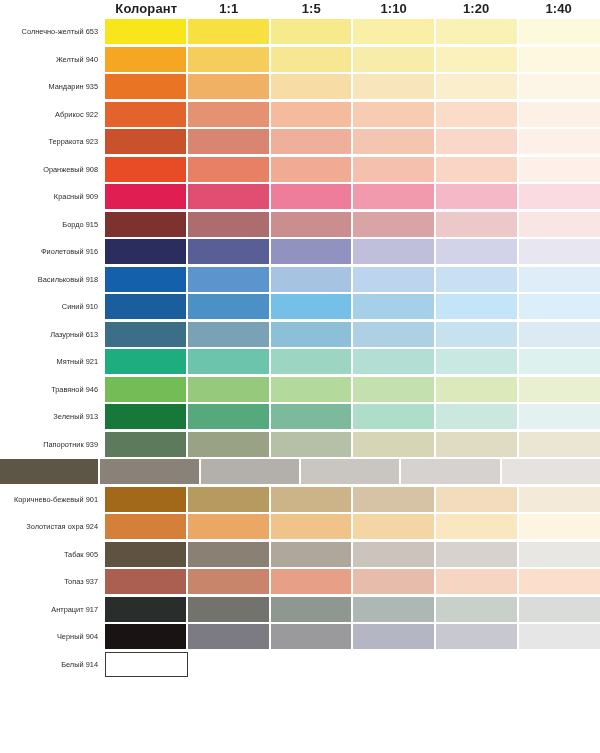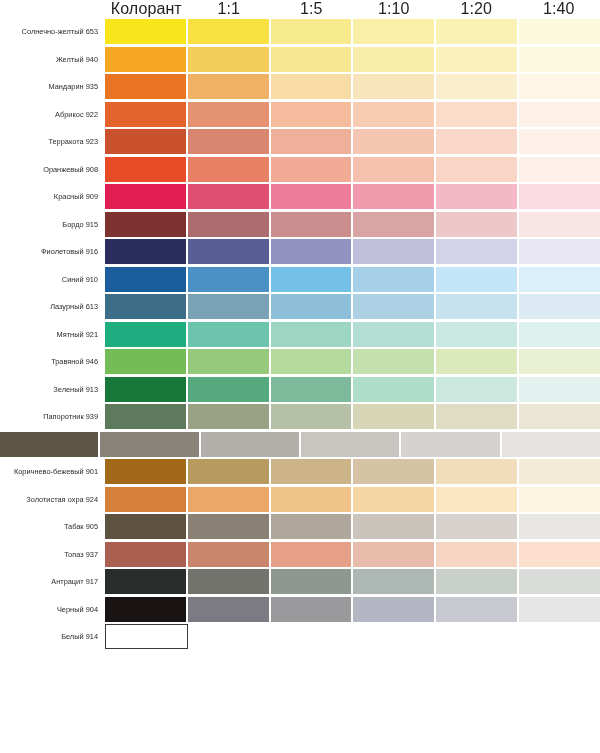--- a/index.html
+++ b/index.html
@@ -29,22 +29,22 @@
     display: flex;
     align-items: center;
   }
   .header-label-gap {
     width: 105px;
     flex: 0 0 105px;
   }
   .header-cell {
     flex: 1 1 0;
     text-align: center;
-    font-size: 16px;
-    font-weight: normal;
+    font-size: 13px;
+    font-weight: bold;
     color: #231f20;
     letter-spacing: 0.1px;
     line-height: 18px;
     white-space: nowrap;
   }
   
   .grid {
     position: absolute;
     left: 0;
     top: 18px;
@@ -196,20 +196,31 @@
         <div class="swatches">
           <div class="swatch" style="background: rgb(43, 45, 94);"></div>
           <div class="swatch" style="background: rgb(90, 94, 150);"></div>
           <div class="swatch" style="background: rgb(145, 146, 191);"></div>
           <div class="swatch" style="background: rgb(192, 191, 219);"></div>
           <div class="swatch" style="background: rgb(210, 210, 232);"></div>
           <div class="swatch" style="background: rgb(231, 230, 241);"></div>
         </div>
       </div>
       <div class="row">
+        <div class="row-label">Васильковый 918</div>
+        <div class="swatches">
+          <div class="swatch" style="background: rgb(20, 96, 171);"></div>
+          <div class="swatch" style="background: rgb(92, 148, 205);"></div>
+          <div class="swatch" style="background: rgb(167, 195, 226);"></div>
+          <div class="swatch" style="background: rgb(188, 212, 237);"></div>
+          <div class="swatch" style="background: rgb(201, 224, 243);"></div>
+          <div class="swatch" style="background: rgb(223, 237, 248);"></div>
+        </div>
+      </div>
+      <div class="row">
         <div class="row-label">Синий 910</div>
         <div class="swatches">
           <div class="swatch" style="background: rgb(27, 94, 158);"></div>
           <div class="swatch" style="background: rgb(76, 145, 197);"></div>
           <div class="swatch" style="background: rgb(116, 192, 231);"></div>
           <div class="swatch" style="background: rgb(166, 207, 232);"></div>
           <div class="swatch" style="background: rgb(196, 229, 248);"></div>
           <div class="swatch" style="background: rgb(219, 239, 251);"></div>
         </div>
       </div>

